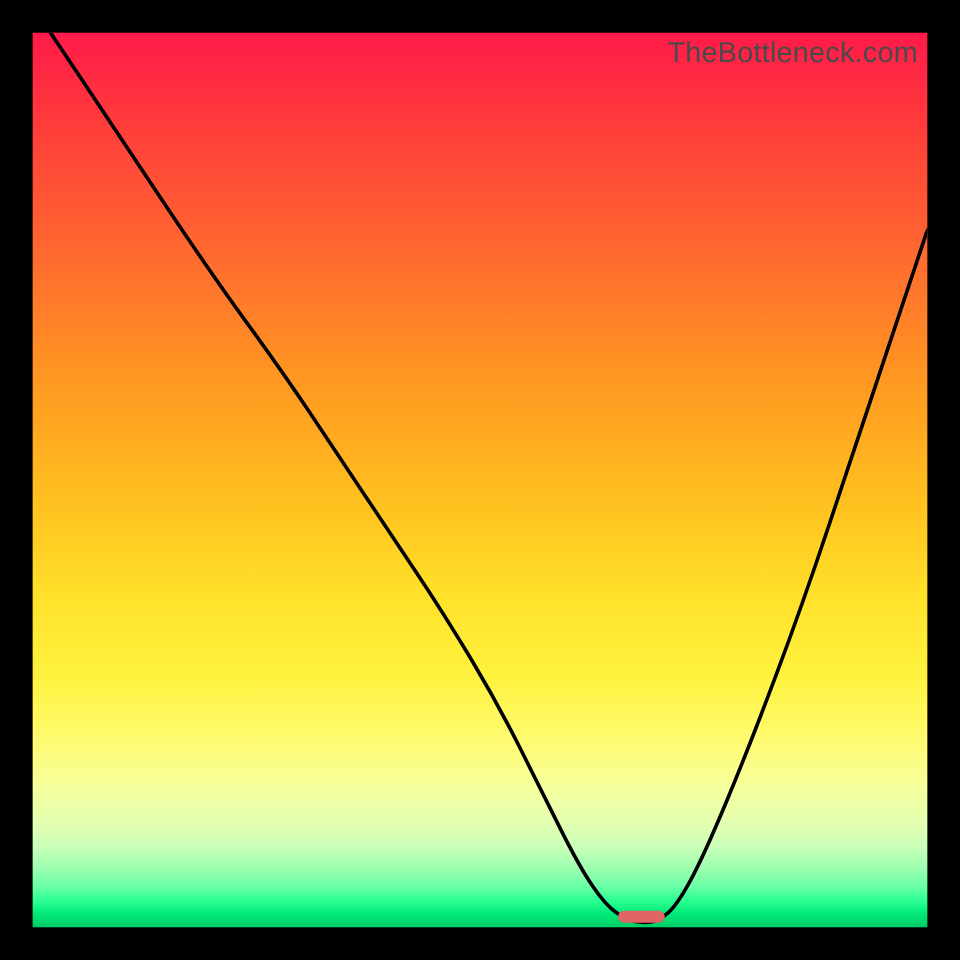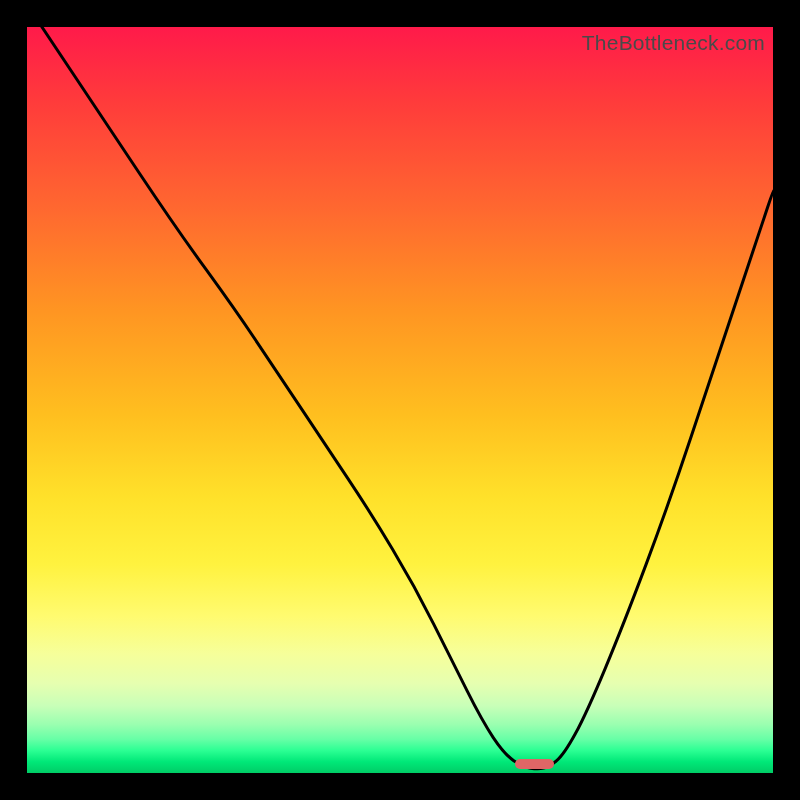--- a/index.html
+++ b/index.html
@@ -42,21 +42,21 @@
       #2bff93 97%,
       #00e878 98.5%,
       #00cc66 100%
     );
   }
   .watermark {
     position: absolute;
     top: 4px;
     right: 8px;
     color: #4a4a4a;
-    font-size: 21px;
+    font-size: 24px;
     font-weight: 500;
     letter-spacing: 0.2px;
     user-select: none;
   }
   svg.curve {
     position: absolute;
     left: 0;
     top: 0;
     width: 746px;
     height: 746px;

